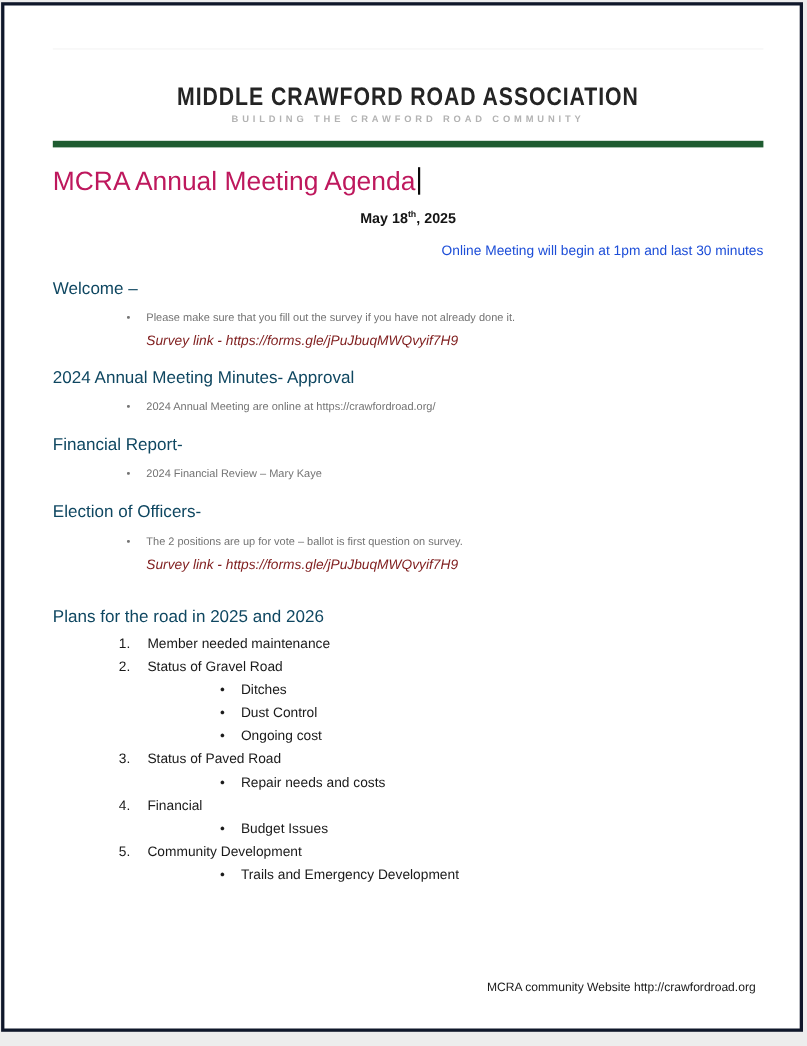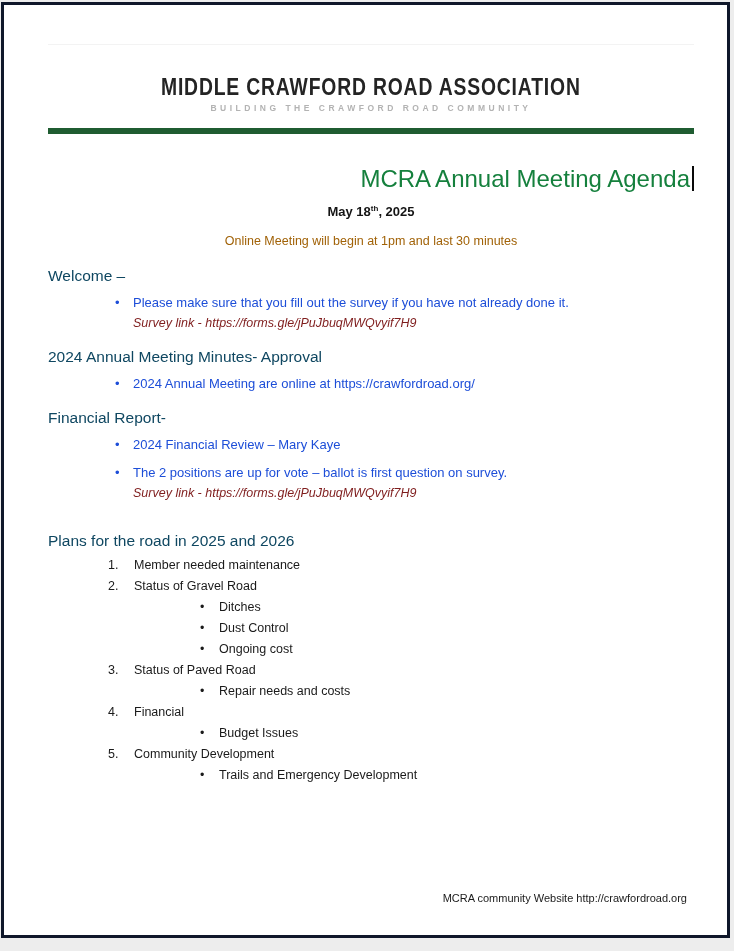--- a/index.html
+++ b/index.html
@@ -56,25 +56,25 @@
     letter-spacing: 3.5px;
     color: #b3b3b3;
     white-space: nowrap;
   }
   .accent-bar {
     margin-top: 15px;
     height: 6px;
     background: #1f5c31;
   }
   .doc-title {
-    margin-top: 30px;
-    text-align: right;
+    margin-top: 17px;
+    text-align: left;
     font-size: 24px;
     line-height: 30px;
-    color: #15803d;
+    color: #be185d;
     white-space: nowrap;
   }
   .text-caret {
     display: inline-block;
     width: 2px;
     height: 25px;
     background: #0a0a0a;
     margin-left: 2px;
     vertical-align: -4px;
   }
@@ -86,24 +86,24 @@
     font-weight: 700;
     color: #141414;
   }
   .date-line sup {
     font-size: 8px;
     vertical-align: super;
     line-height: 0;
   }
   .info-line {
     margin-top: 15px;
-    text-align: center;
+    text-align: right;
     font-size: 12.5px;
     line-height: 15px;
-    color: #a16207;
+    color: #1d4ed8;
   }
   .section-heading {
     margin-top: 14px;
     font-size: 15.5px;
     line-height: 19px;
     font-weight: 400;
     color: #0f4761;
   }
   .section-heading.first {
     margin-top: 17px;
@@ -111,23 +111,23 @@
   .section-heading.spaced {
     margin-top: 28px;
   }
   .bullet-group {
     margin-top: 8px;
   }
   .bullet-line {
     position: relative;
     margin-left: 67px;
     padding-left: 18px;
-    font-size: 13px;
+    font-size: 10px;
     line-height: 20px;
-    color: #1d4ed8;
+    color: #737373;
   }
   .bullet-line::before {
     content: "\2022";
     position: absolute;
     left: 0;
     top: 0;
   }
   .bullet-cont {
     position: relative;
     margin-left: 67px;
@@ -204,20 +204,21 @@
     <div class="section-heading">2024 Annual Meeting Minutes- Approval</div>
     <div class="bullet-group">
       <div class="bullet-line">2024 Annual Meeting are online at https://crawfordroad.org/</div>
     </div>
 
     <div class="section-heading">Financial Report-</div>
     <div class="bullet-group">
       <div class="bullet-line">2024 Financial Review – Mary Kaye</div>
     </div>
 
+    <div class="section-heading">Election of Officers-</div>
     <div class="bullet-group">
       <div class="bullet-line">The 2 positions are up for vote – ballot is first question on survey.</div>
       <div class="bullet-cont">Survey link - https://forms.gle/jPuJbuqMWQvyif7H9</div>
     </div>
 
     <div class="section-heading spaced">Plans for the road in 2025 and 2026</div>
     <div class="plans-list">
 
       <div class="num-line"><span class="num">1.</span><span>Member needed maintenance</span></div>
 

